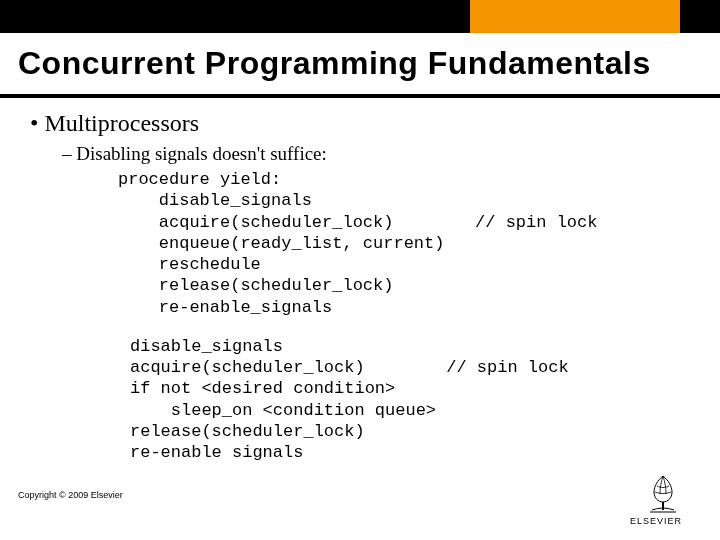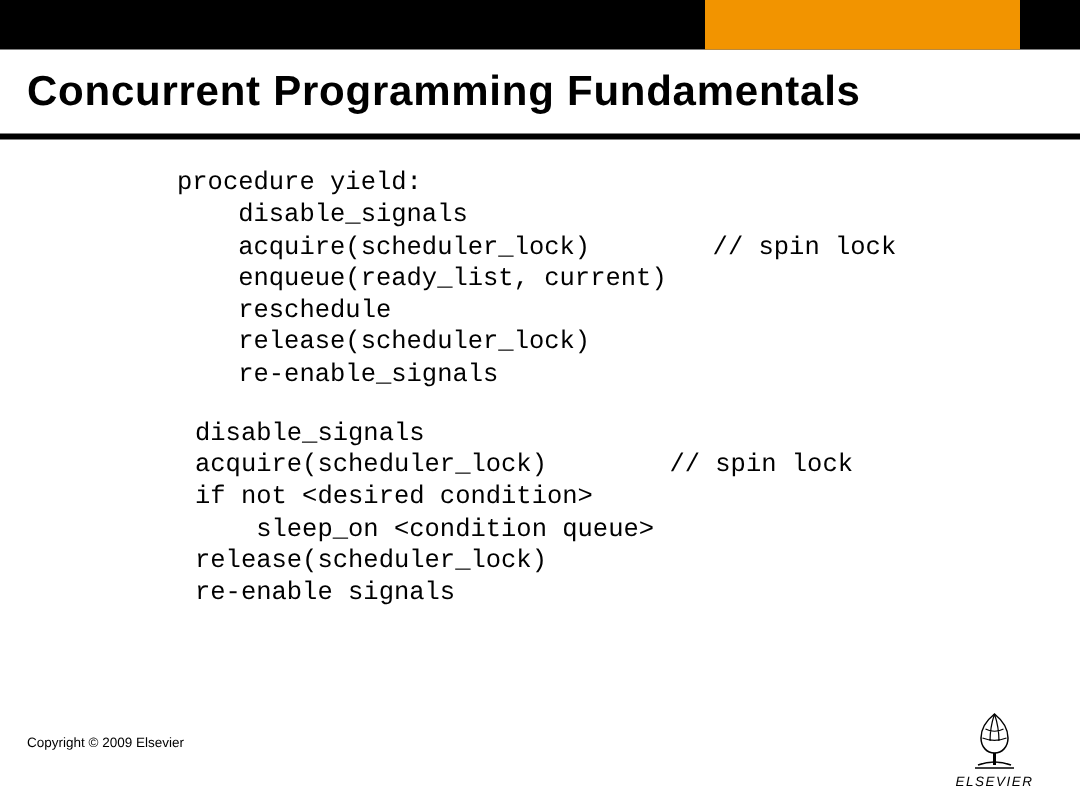--- a/index.html
+++ b/index.html
@@ -24,21 +24,21 @@
     background: #f29400;
   }
   .title-wrap {
     position: absolute;
     top: 33px; left: 0;
     width: 720px;
     padding: 12px 18px 12px 18px;
     border-bottom: 4px solid #000000;
   }
   .title {
-    font-size: 28px;
+    font-size: 32px;
     font-weight: bold;
     color: #000000;
     letter-spacing: 0.5px;
   }
   .content {
     position: absolute;
     top: 110px;
     left: 30px;
     right: 20px;
   }
@@ -84,42 +84,42 @@
     left: 18px;
     bottom: 40px;
     font-size: 9px;
     color: #000000;
   }
   .logo {
     position: absolute;
     right: 24px;
     bottom: 14px;
     width: 66px;
-    text-align: center;
-    font-style: italic;
   }
   .logo-name {
     font-size: 9px;
     letter-spacing: 1px;
     color: #000000;
     margin-top: 2px;
   }
   .logo svg { display: block; margin: 0 auto; }
 </style>
 </head>
 <body>
 
 <div class="top-black"></div>
 <div class="top-orange"></div>
 
 <div class="title-wrap">
   <div class="title">Concurrent Programming Fundamentals</div>
 </div>
 
 <div class="content">
+  <div class="bullet-l1">Multiprocessors</div>
+  <div class="bullet-l2">Disabling signals doesn't suffice:</div>
   <div class="codeblock">procedure yield:
     disable_signals
     acquire(scheduler_lock)        // spin lock
     enqueue(ready_list, current)
     reschedule
     release(scheduler_lock)
     re-enable_signals</div>
   <div class="codeblock2">disable_signals
 acquire(scheduler_lock)        // spin lock
 if not &lt;desired condition&gt;

